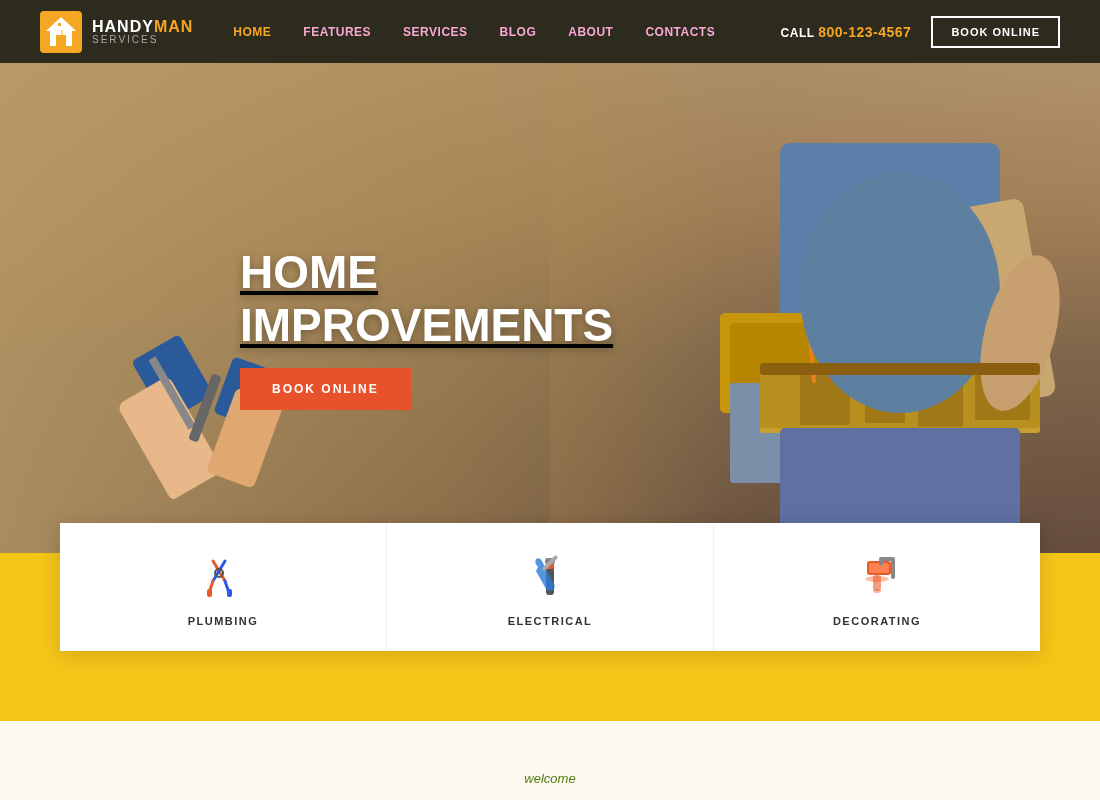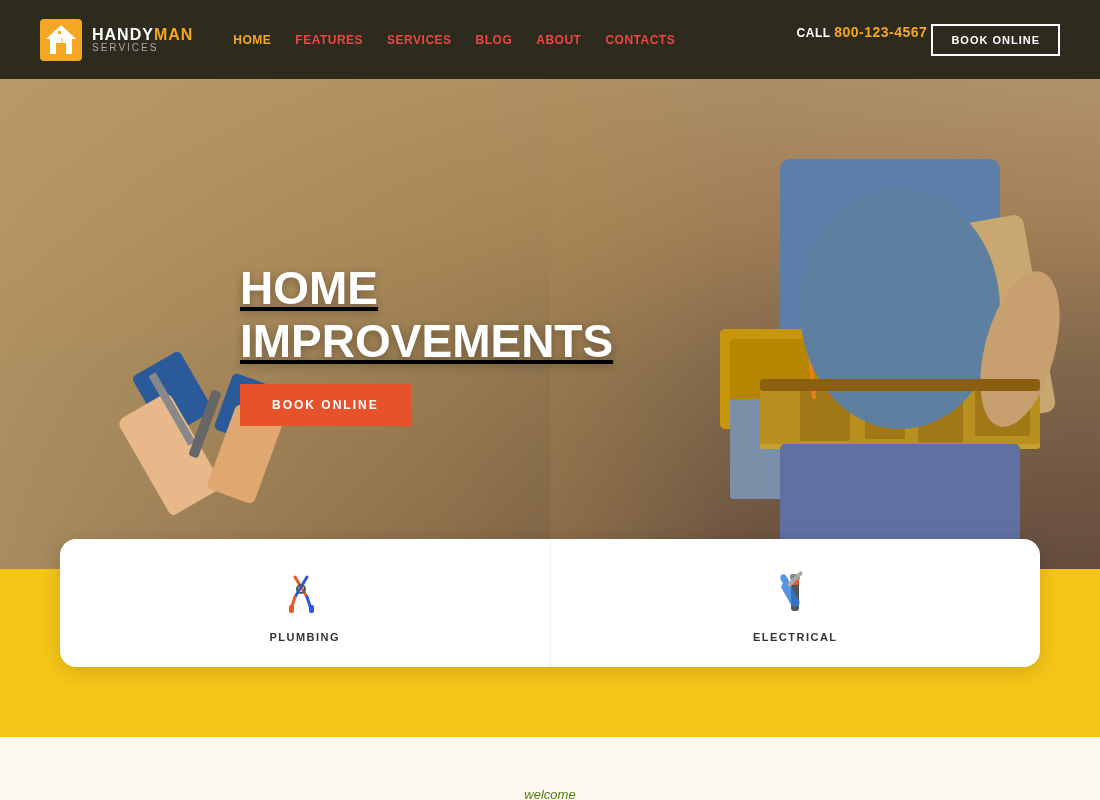--- a/index.html
+++ b/index.html
@@ -4,21 +4,21 @@
   <style>
     * { margin: 0; padding: 0; box-sizing: border-box; }
     body { font-family: 'Arial', sans-serif; width: 1100px; overflow-x: hidden; }
 
     
     .navbar {
       background: #2d2a1e;
       display: flex;
       align-items: center;
       padding: 0 40px;
-      height: 79px;
+      height: 63px;
       position: relative;
       z-index: 10;
     }
     .logo-wrap {
       display: flex;
       align-items: center;
       margin-right: 40px;
     }
     .logo-icon {
       width: 42px;
@@ -40,35 +40,36 @@
       color: #f5a623;
     }
     .logo-services {
       font-size: 10px;
       color: #aaa;
       letter-spacing: 2px;
       text-transform: uppercase;
     }
     .nav-links {
       display: flex;
-      gap: 24px;
+      gap: 32px;
       flex: 1;
     }
     .nav-link {
-      color: #ef4444;
+      color: #f9a8d4;
       text-decoration: none;
       font-size: 12px;
       font-weight: 600;
       letter-spacing: 0.5px;
       text-transform: uppercase;
     }
     .nav-link.active { color: #f5a623; }
     .nav-right {
       display: flex;
-      gap: 4px;
+      align-items: center;
+      gap: 20px;
       margin-left: auto;
     }
     .call-text {
       font-size: 12px;
       color: #fff;
       font-weight: 600;
       text-transform: uppercase;
       letter-spacing: 0.5px;
     }
     .call-number {
@@ -432,21 +433,21 @@
 
   <div class="hero-content">
     <h1 class="hero-title">
       <span>HOME IMPROVEMENTS</span><br>
     </h1>
     <button class="book-btn-hero">BOOK ONLINE</button>
   </div>
 </section>
 
 <div class="services-strip-outer" style="background:#f5c518;padding-bottom:40px;">
-  <div class="services-strip" style="background:#fff;display:flex;margin:0 60px;border-radius:16px;box-shadow:0 4px 20px rgba(0,0,0,0.15);position:relative;top:-30px;z-index:6;">
+  <div class="services-strip" style="background:#fff;display:flex;margin:0 60px;border-radius:0;box-shadow:0 4px 20px rgba(0,0,0,0.15);position:relative;top:-30px;z-index:6;">
 
     <div class="service-item">
       <div class="service-icon">
         <svg width="48" height="48" viewBox="0 0 48 48" xmlns="http://www.w3.org/2000/svg">
 
           <line x1="14" y1="8" x2="26" y2="28" stroke="#e85a2a" stroke-width="3" stroke-linecap="round"></line>
           <line x1="26" y1="8" x2="14" y2="28" stroke="#2a5ae8" stroke-width="3" stroke-linecap="round"></line>
           <circle cx="20" cy="20" r="4" fill="none" stroke="#555" stroke-width="2"></circle>
           <line x1="14" y1="28" x2="10" y2="40" stroke="#e85a2a" stroke-width="3" stroke-linecap="round"></line>
           <line x1="26" y1="28" x2="30" y2="40" stroke="#2a5ae8" stroke-width="3" stroke-linecap="round"></line>
@@ -467,20 +468,38 @@
 
           <path d="M12 14 Q8 10 10 6 Q14 4 16 8 L26 28 Q30 32 28 36 Q24 40 20 36 L10 18 Z" fill="#2a7aD8" opacity="0.8"></path>
           <rect x="19" y="5" width="10" height="6" rx="2" fill="#888"></rect>
           <rect x="14" y="8" width="20" height="4" rx="2" fill="#aaa" transform="rotate(-45 24 10)"></rect>
         </svg>
       </div>
       <span class="service-label">ELECTRICAL</span>
     </div>
 
 
+    <div class="service-item">
+      <div class="service-icon">
+        <svg width="48" height="48" viewBox="0 0 48 48" xmlns="http://www.w3.org/2000/svg">
+
+          <rect x="14" y="8" width="24" height="14" rx="3" fill="#e85a2a"></rect>
+          <rect x="16" y="10" width="20" height="10" rx="2" fill="#ff8050"></rect>
+
+          <rect x="26" y="6" width="4" height="6" rx="1" fill="#888"></rect>
+          <rect x="26" y="4" width="14" height="4" rx="2" fill="#888"></rect>
+          <rect x="38" y="4" width="4" height="22" rx="2" fill="#888"></rect>
+
+          <ellipse cx="24" cy="26" rx="12" ry="3" fill="#ff8050" opacity="0.5"></ellipse>
+          <rect x="20" y="22" width="8" height="16" rx="3" fill="#e85a2a" opacity="0.6"></rect>
+          <ellipse cx="24" cy="38" rx="4" ry="2" fill="#e85a2a" opacity="0.4"></ellipse>
+        </svg>
+      </div>
+      <span class="service-label">DECORATING</span>
+    </div>
 
 
 
   </div>
 </div>
 
 <section class="why-section">
   <p class="why-welcome">welcome</p>
   <h2 class="why-title">WHY CHOOSE US?</h2>
 

